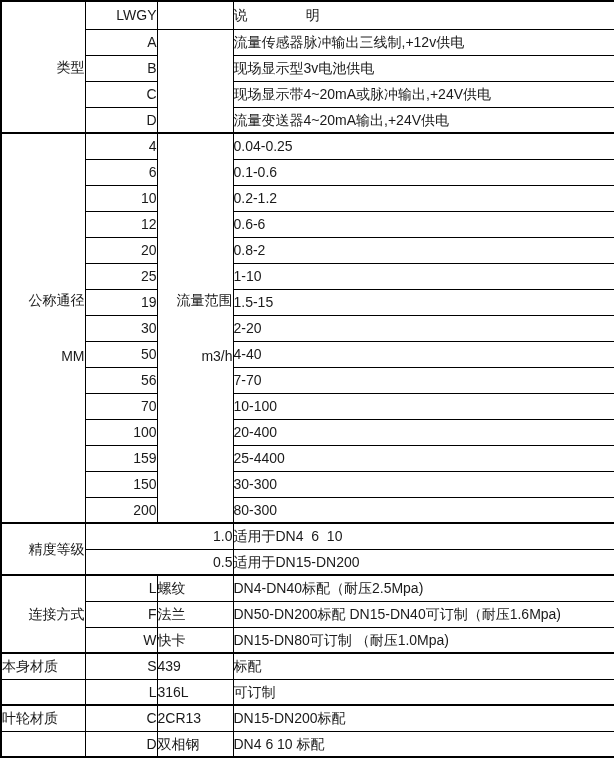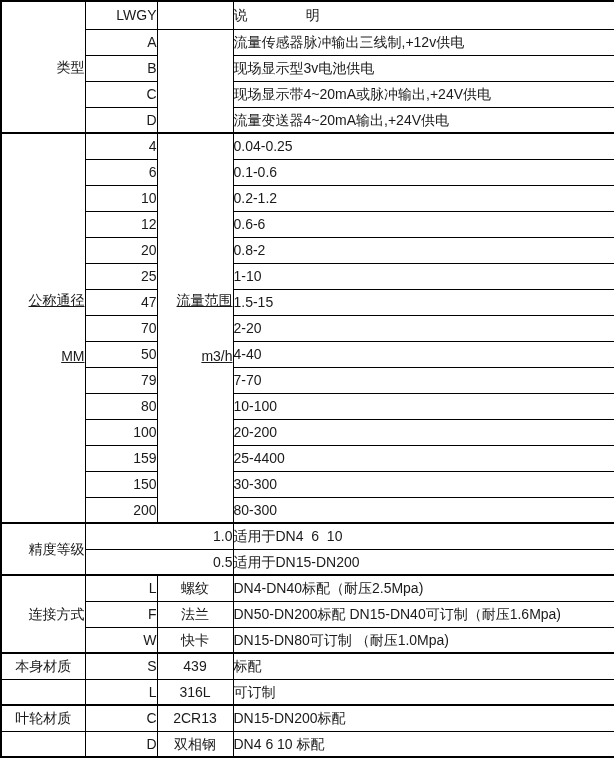--- a/index.html
+++ b/index.html
@@ -25,22 +25,22 @@
     vertical-align: middle;
     white-space: pre;
     overflow: hidden;
     line-height: 1.3;
   }
   tr.first-row td { height: 28px; }
   
   tr.sec td { border-top: 2px solid #000000; }
   .c { text-align: right; }
   .l { text-align: left; padding-left: 4px; }
-  .l3 { text-align: center; padding-left: 3px; margin-top: 10px; }
-  .two-line div { line-height: 1.45; text-decoration: underline; }
+  .l3 { text-align: left; padding-left: 3px; margin-top: 10px; }
+  .two-line div { line-height: 1.45; }
 </style>
 </head>
 <body>
 
 <table class="spec">
   <colgroup>
     <col style="width:84px">
     <col style="width:72px">
     <col style="width:76px">
     <col style="width:382px">
@@ -97,42 +97,42 @@
   </tr>
   <tr>
     <td class="c">20</td>
     <td class="l">0.8-2</td>
   </tr>
   <tr>
     <td class="c">25</td>
     <td class="l">1-10</td>
   </tr>
   <tr>
-    <td class="c">47</td>
+    <td class="c">19</td>
     <td class="l">1.5-15</td>
   </tr>
   <tr>
-    <td class="c">70</td>
+    <td class="c">30</td>
     <td class="l">2-20</td>
   </tr>
   <tr>
     <td class="c">50</td>
     <td class="l">4-40</td>
   </tr>
   <tr>
-    <td class="c">79</td>
+    <td class="c">56</td>
     <td class="l">7-70</td>
   </tr>
   <tr>
-    <td class="c">80</td>
+    <td class="c">70</td>
     <td class="l">10-100</td>
   </tr>
   <tr>
     <td class="c">100</td>
-    <td class="l">20-200</td>
+    <td class="l">20-400</td>
   </tr>
   <tr>
     <td class="c">159</td>
     <td class="l">25-4400</td>
   </tr>
   <tr>
     <td class="c">150</td>
     <td class="l">30-300</td>
   </tr>
   <tr>

